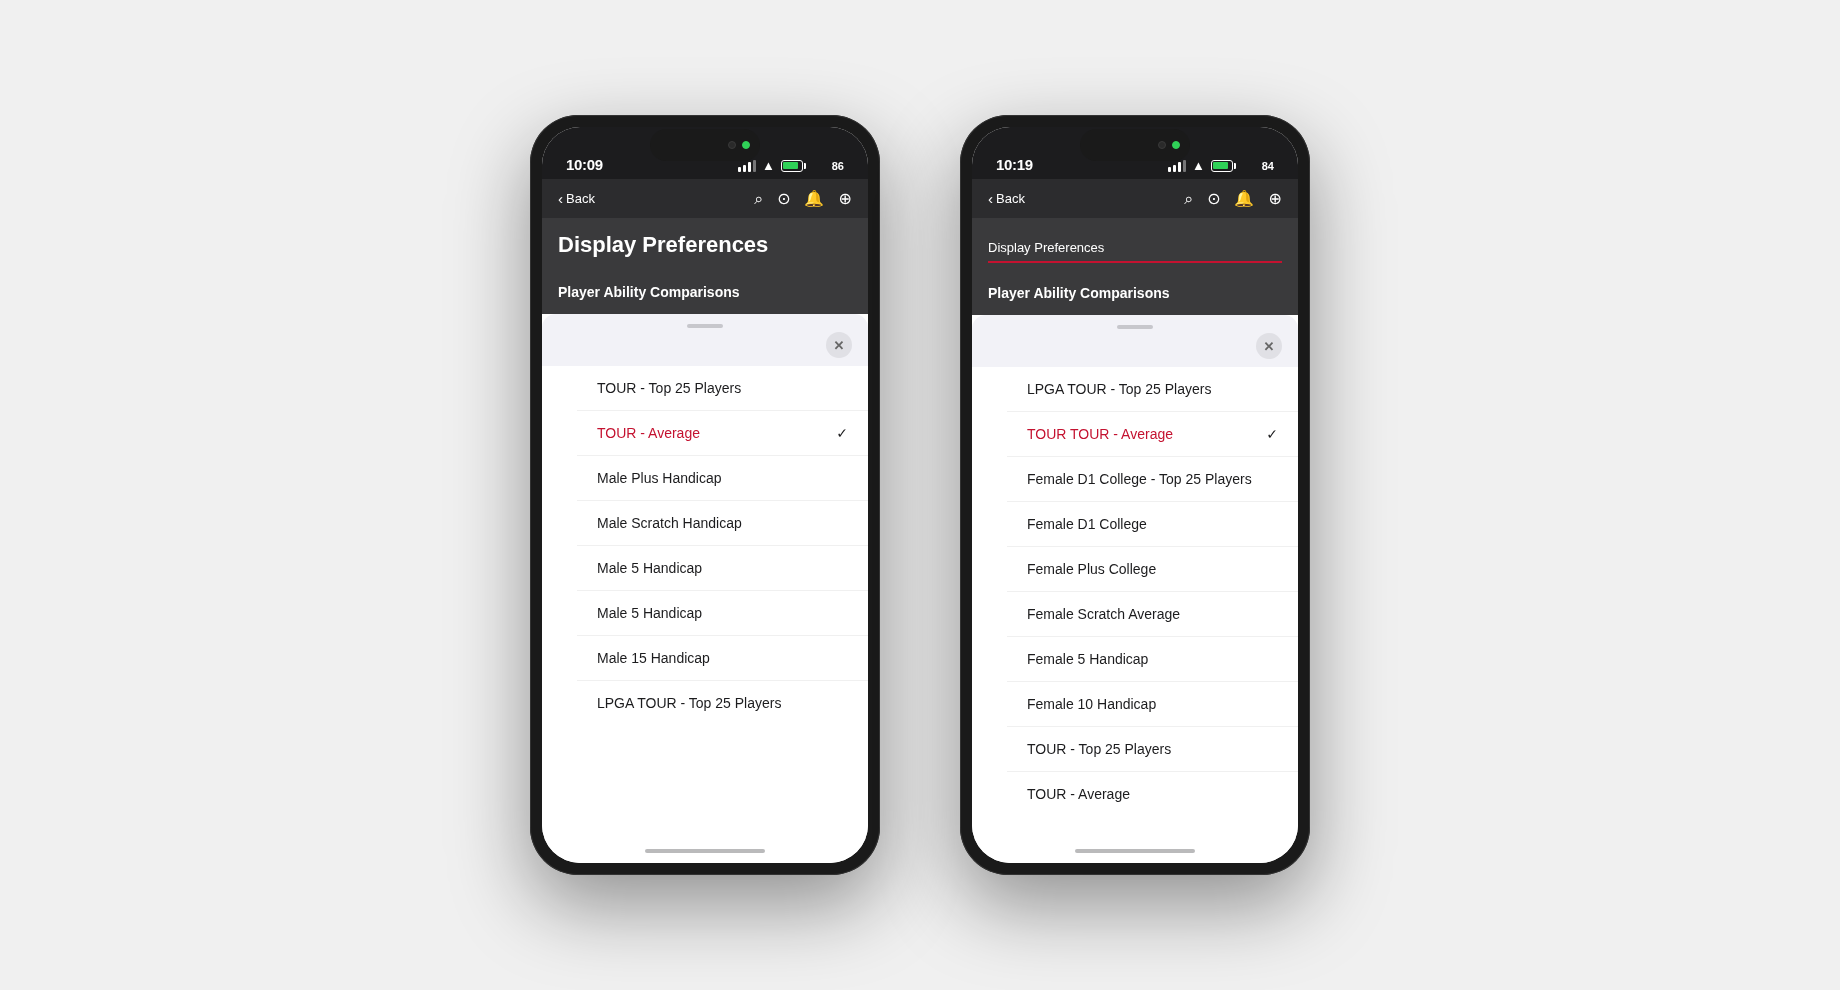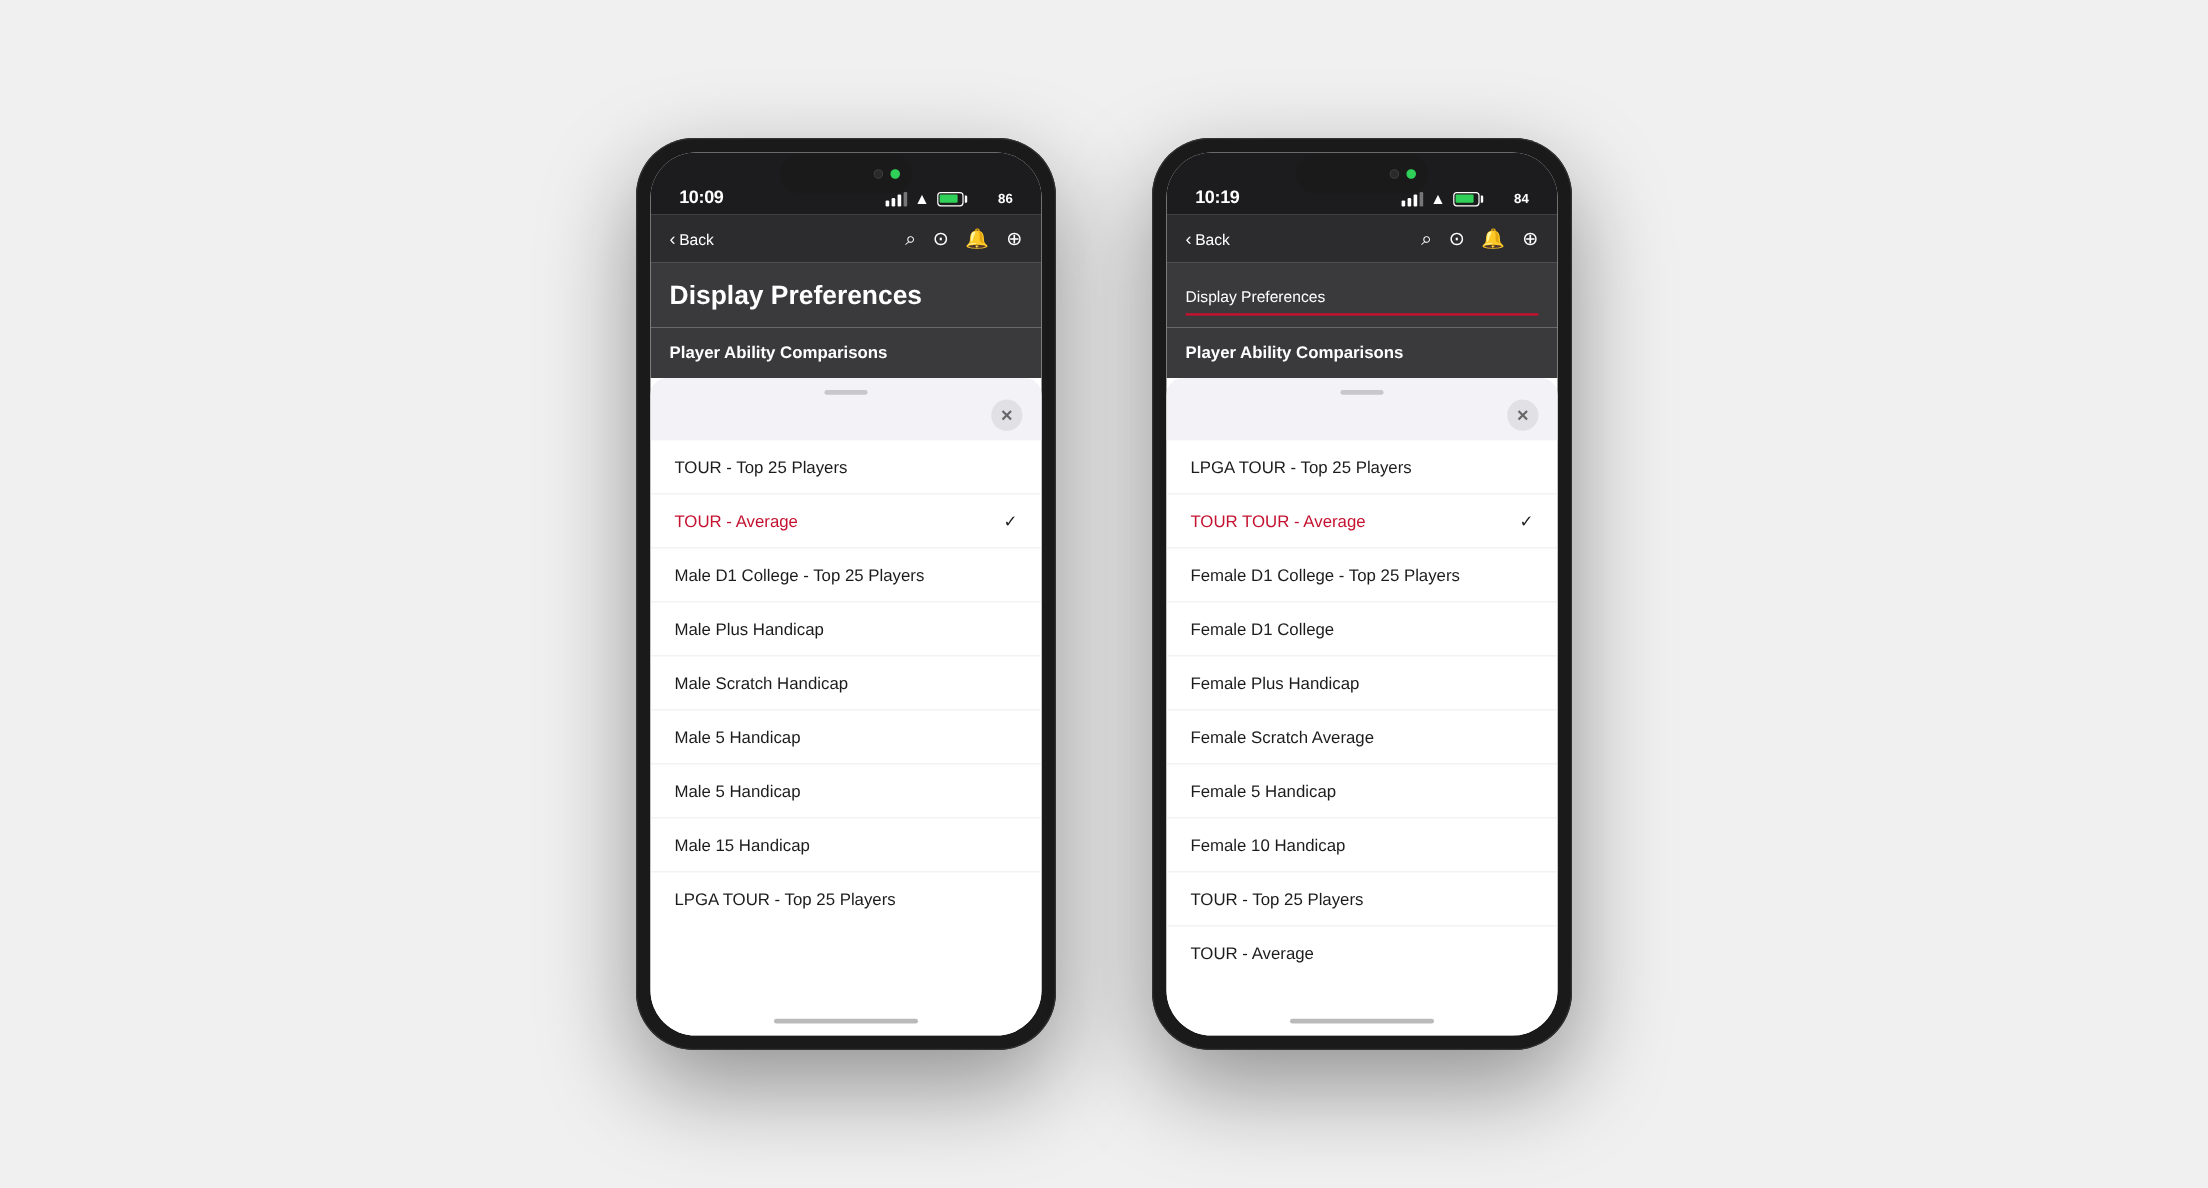--- a/index.html
+++ b/index.html
@@ -250,20 +250,21 @@
       overflow-y: auto;
       flex: 1;
     }
     .option-item {
       display: flex;
       align-items: center;
       justify-content: space-between;
       padding: 14px 20px;
       border-bottom: 1px solid #f0f0f0;
       cursor: pointer;
+      margin-left: 35px;
     }
     .option-item:last-child {
       border-bottom: none;
     }
     .option-text {
       font-size: 14px;
       color: #1c1c1e;
     }
     .option-text.selected {
       color: #c41230;
@@ -360,23 +361,20 @@
       </div>
       <div class="options-list" id="list1">
           <div class="option-item">
             <span class="option-text">TOUR - Top 25 Players</span>
           </div>
           <div class="option-item">
             <span class="option-text selected">TOUR - Average</span>
             <span class="check-icon">✓</span>
           </div>
           <div class="option-item">
-            <span class="option-text">Male D1 College - Top 25 Players</span>
-          </div>
-          <div class="option-item">
             <span class="option-text">Male Plus Handicap</span>
           </div>
           <div class="option-item">
             <span class="option-text">Male Scratch Handicap</span>
           </div>
           <div class="option-item">
             <span class="option-text">Male 5 Handicap</span>
           </div>
           <div class="option-item">
             <span class="option-text">Male 5 Handicap</span>
@@ -461,21 +459,21 @@
             <span class="option-text selected">TOUR TOUR - Average</span>
             <span class="check-icon">✓</span>
           </div>
           <div class="option-item">
             <span class="option-text">Female D1 College - Top 25 Players</span>
           </div>
           <div class="option-item">
             <span class="option-text">Female D1 College</span>
           </div>
           <div class="option-item">
-            <span class="option-text">Female Plus Handicap</span>
+            <span class="option-text">Female Plus College</span>
           </div>
           <div class="option-item">
             <span class="option-text">Female Scratch Average</span>
           </div>
           <div class="option-item">
             <span class="option-text">Female 5 Handicap</span>
           </div>
           <div class="option-item">
             <span class="option-text">Female 10 Handicap</span>
           </div>

